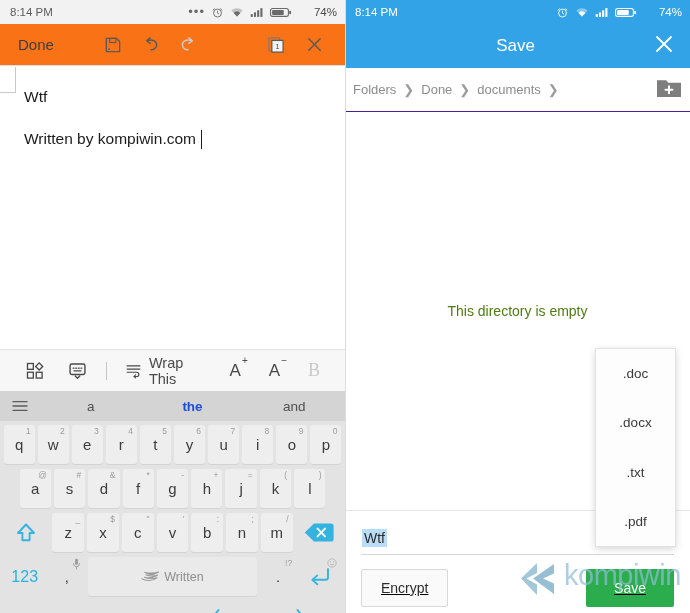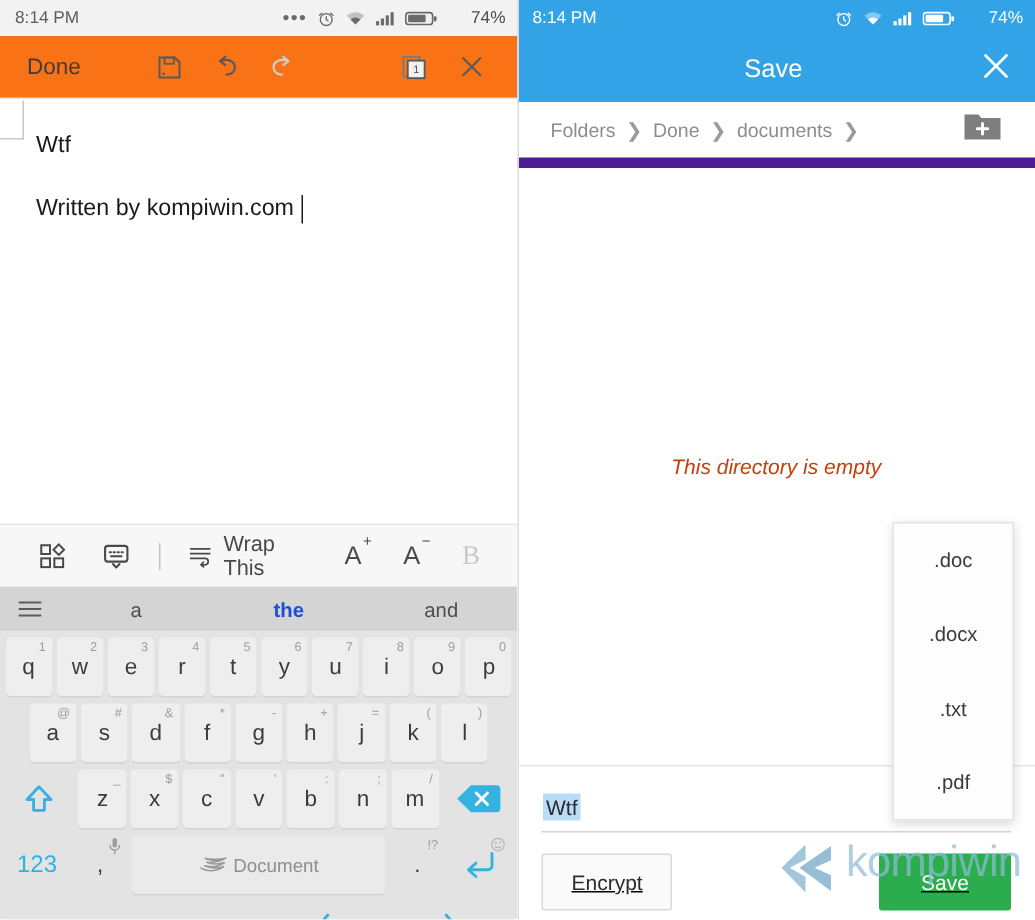--- a/index.html
+++ b/index.html
@@ -94,28 +94,28 @@
     height: 24px; background: var(--blue, #33a3e8); display: flex; align-items: center;
     padding: 0 8px 0 10px; color: #fff; font-size: 11.5px;
   }
   .app-bar {
     height: 44px; background: #33a3e8; display: flex; align-items: center;
     padding: 0 14px; color: #fff;
   }
   .app-bar-title { flex: 1; text-align: center; font-size: 17px; padding-left: 20px; }
 
   .breadcrumb-bar {
-    height: 44px; display: flex; align-items: center; padding: 0 22px;
-    border-bottom: 7px solid #4c1d95; background: #fff;
+    height: 44px; display: flex; align-items: center; padding: 0 8px;
+    border-bottom: 1px solid #4c1d95; background: #fff;
   }
   .crumbs { flex: 1; display: flex; align-items: center; font-size: 13px; color: #8c8c8c; gap: 7px; }
   .crumb-sep { color: #9b9b9b; font-size: 13px; }
 
   .file-list { position: relative; height: 398px; display: flex; align-items: center; justify-content: center; }
-  .empty-msg { font-size: 14px; color: #c2410c; font-style: italic; }
+  .empty-msg { font-size: 14px; color: #4d7c0f; }
 
   
   .filename-row { border-top: 1px solid #e6e6e6; padding: 16px 16px 0; }
   .filename-input {
     width: 100%; border: none; border-bottom: 1px solid #d6d6d6;
     font-size: 14px; padding: 3px 1px 8px; font-family: "Liberation Sans", sans-serif;
     color: #3b6fa8; background: transparent; outline: none;
   }
   .fn-wrap { position: relative; }
   .fn-sel { background: #b9dcf7; color: #2a2a2a; padding: 1px 2px; font-size: 14px; }
@@ -414,21 +414,21 @@
               <path d="M1.4 6.6a3.6 3.6 0 0 0 7.2 0M5 10.2v2.8" stroke="#9d9d9d" stroke-width="1.1" fill="none" stroke-linecap="round"></path>
             </svg>
           </span>
           <span>,</span>
         </div>
         <div class="key space">
           <span class="swiftkey-logo">
             <svg width="20" height="13" viewBox="0 0 22 14">
               <path d="M1 9.5c4.5 2.8 12 2.5 17-1.3C14.5 9.6 8 9.8 3.5 7.8c4.6 1 10.8.4 15-2.4C14 6.8 8.6 6.6 5.2 5.2 9.8 5.6 15.2 4.6 19.6 2 15.4 3.2 8 3.4 3.8 2.3c4 1.9 10 2 14.4.2" fill="none" stroke="#9a9a9a" stroke-width="1.15" stroke-linecap="round"></path>
             </svg>
-            <span>Document</span>
+            <span>Written</span>
           </span>
         </div>
         <div class="key period">
           <span class="hint">!?</span>
           <span>.</span>
         </div>
         <div class="key enter">
           <span class="hint">
             <svg width="10" height="10" viewBox="0 0 12 12">
               <circle cx="6" cy="6" r="5" fill="none" stroke="#b5b5b5" stroke-width="1"></circle>

